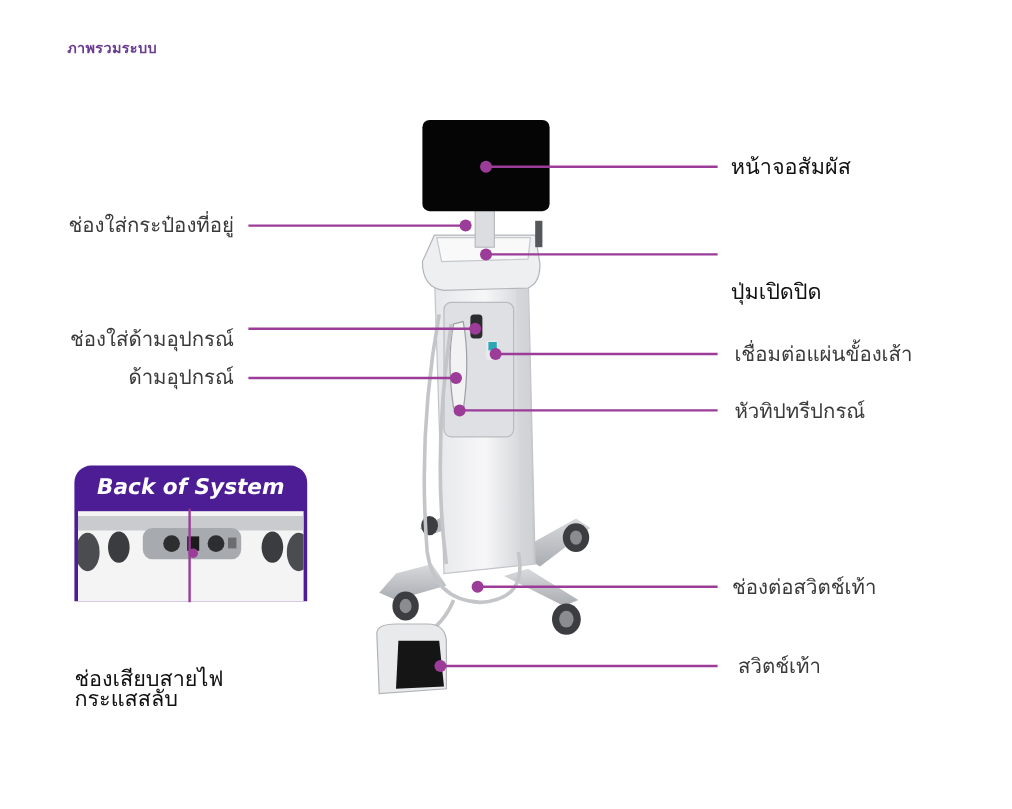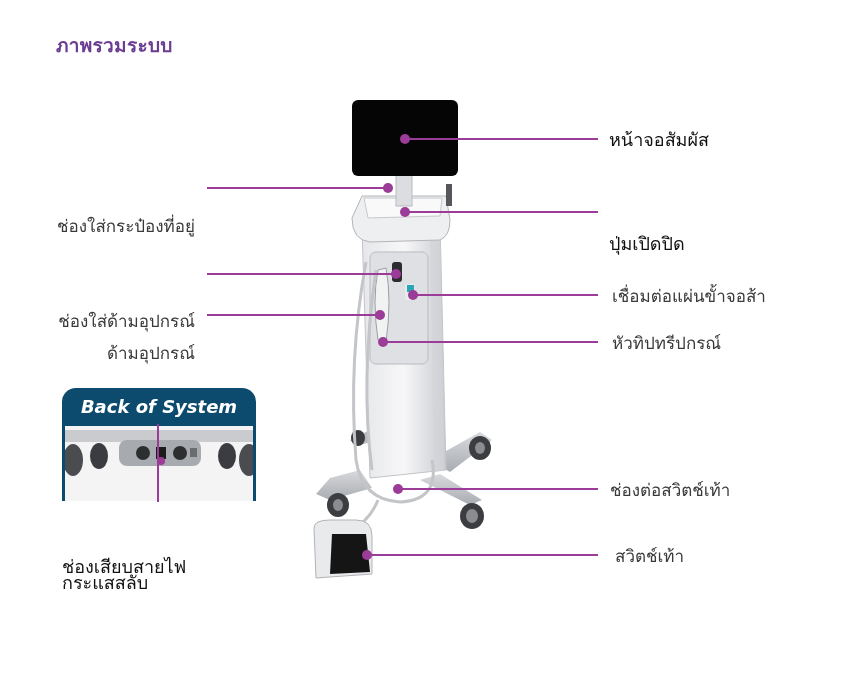--- a/index.html
+++ b/index.html
@@ -1,24 +1,24 @@
 <!DOCTYPE html>
 <html><head>
 <meta charset="utf-8">
 <style>
   html, body { margin:0; padding:0; background:#ffffff; }
   body { width:843px; height:674px; position:relative; overflow:hidden;
          font-family:"DejaVu Sans","Liberation Sans",sans-serif; }
-  .title { position:absolute; left:56px; top:30px; font-size:19px; font-weight:bold; color:#6a3d92; letter-spacing:0.3px; }
+  .title { position:absolute; left:56px; top:30px; font-size:12px; font-weight:bold; color:#6a3d92; letter-spacing:0.3px; }
   .lbl { position:absolute; font-size:17px; color:#3a3a3a; white-space:nowrap; line-height:22px; }
-  .lbl.r { text-align:right;margin-top:38px; }
+  .lbl.r { text-align:right; }
   .lbl.dark { color:#111; font-size:18px; }
   svg.stage { position:absolute; left:0; top:0; }
   .inset { position:absolute; left:62px; top:388px; width:194px; height:113px;
-           border-radius:14px 14px 0 0; overflow:hidden; background:#0c4a6e; }
+           border-radius:14px 14px 0 0; overflow:hidden; background:#4c1d95; }
   .inset-head { height:36px; display:flex; align-items:center; justify-content:center;
            font-family:"DejaVu Sans","Liberation Sans",sans-serif; font-style:italic; font-weight:bold;
            color:#ffffff; font-size:18px; }
   .inset-body { position:absolute; left:3px; right:3px; top:38px; bottom:0; background:#f4f4f4; }
 </style>
 </head>
 <body>
 
 <div class="title">ภาพรวมระบบ</div>
 
@@ -105,21 +105,21 @@
       <circle cx="367" cy="555" r="5" stroke="none"></circle>
   </g>
 </svg>
 
 <div class="lbl r" style="right:648px; top:177px;">ช่องใส่กระป๋องที่อยู่</div>
 <div class="lbl r" style="right:648px; top:272px;">ช่องใส่ด้ามอุปกรณ์</div>
 <div class="lbl r" style="right:648px; top:304px;">ด้ามอุปกรณ์</div>
 
 <div class="lbl dark" style="left:609px; top:129px;">หน้าจอสัมผัส</div>
 <div class="lbl dark" style="left:609px; top:202px;margin-top:31px;">ปุ่มเปิดปิด</div>
-<div class="lbl" style="left:612px; top:285px;">เชื่อมต่อแผ่นขั้าจอส้า</div>
+<div class="lbl" style="left:612px; top:285px;">เชื่อมต่อแผ่นขั้องเส้า</div>
 <div class="lbl" style="left:612px; top:332px;">หัวทิปทรีปกรณ์</div>
 <div class="lbl" style="left:610px; top:479px;">ช่องต่อสวิตช์เท้า</div>
 <div class="lbl" style="left:615px; top:545px;">สวิตช์เท้า</div>
 
 <div class="inset">
   <div class="inset-head">Back of System</div>
   <div class="inset-body">
     <svg width="188" height="75" viewBox="0 0 188 75">
       <path d="M0 4 L188 4 L188 16 L0 16 Z" fill="#c9cbcf"></path>
       <rect x="54" y="14" width="82" height="26" rx="8" fill="#a7aaae"></rect>

